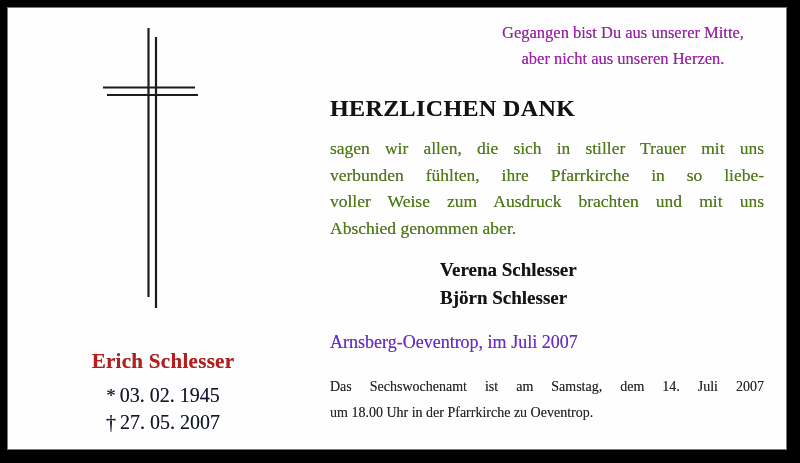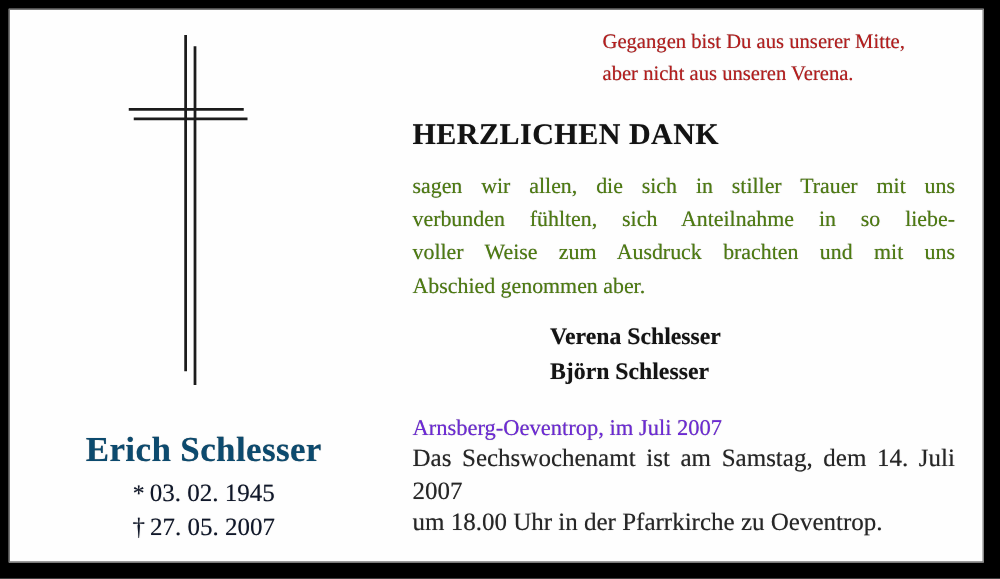--- a/index.html
+++ b/index.html
@@ -25,38 +25,39 @@
     width: 110px; height: 295px;
   }
   .deceased {
     position: absolute;
     left: 20px; top: 338px;
     width: 270px;
     text-align: center;
   }
   .deceased-name {
     font-weight: bold;
-    font-size: 28px;
+    font-size: 21px;
     line-height: 30px;
-    color: #0c4a6e;
+    color: #b91c1c;
     letter-spacing: 0.3px;
   }
   .dates { margin-top: 6px; font-size: 20px; line-height: 27px; color: #0f172a; }
   .sym { display: inline-block; margin-right: 4px; }
   .sym-born { font-size: 19px; }
   .right-col {
     position: absolute;
     left: 322px; top: 0;
     width: 434px;
   }
   .epigraph {
     margin: 12px 0 0 152px;
     font-size: 16.5px;
     line-height: 26px;
-    color: #b91c1c;
+    color: #a21caf;
+    text-align: center;
   }
   .headline {
     margin: 22px 0 0 0;
     font-size: 24px;
     line-height: 28px;
     font-weight: bold;
     letter-spacing: 0.4px;
     color: #131313;
   }
   .ack {
@@ -78,22 +79,22 @@
   }
   .names .b { font-weight: bold; color: #141414; }
   .names .r { font-weight: normal; color: #262626; }
   .place {
     margin-top: 19px;
     font-size: 18px;
     line-height: 24px;
     color: #6d28d9;
   }
   .service {
-    margin-top: 1px;
-    font-size: 20px;
+    margin-top: 20px;
+    font-size: 14px;
     line-height: 25.5px;
     color: #262626;
   }
   .txt { text-shadow: 0 0 0.6px rgba(40,40,40,0.55); }
 </style>
 </head>
 <body>
 
 <div class="card">
 
@@ -109,28 +110,28 @@
     <div class="dates">
       <div><span class="sym sym-born">*</span><span>03. 02. 1945</span></div>
       <div><span class="sym">†</span><span>27. 05. 2007</span></div>
     </div>
   </div>
 
   <div class="right-col txt">
 
     <div class="epigraph">
       <div>Gegangen bist Du aus unserer Mitte,</div>
-      <div>aber nicht aus unseren Verena.</div>
+      <div>aber nicht aus unseren Herzen.</div>
     </div>
 
     <h1 class="headline">HERZLICHEN DANK</h1>
 
     <div class="ack">
       <div class="jline">sagen wir allen, die sich in stiller Trauer mit uns</div>
-      <div class="jline">verbunden fühlten, sich Anteilnahme in so liebe-</div>
+      <div class="jline">verbunden fühlten, ihre Pfarrkirche in so liebe-</div>
       <div class="jline">voller Weise zum Ausdruck brachten und mit uns</div>
       <div>Abschied genommen aber.</div>
     </div>
 
     <div class="names">
       <div><span class="b">Verena Schlesser</span></div>
       <div><span class="b">Björn Schlesser</span></div>
     </div>
 
     <div class="place">Arnsberg-Oeventrop, im Juli 2007</div>

